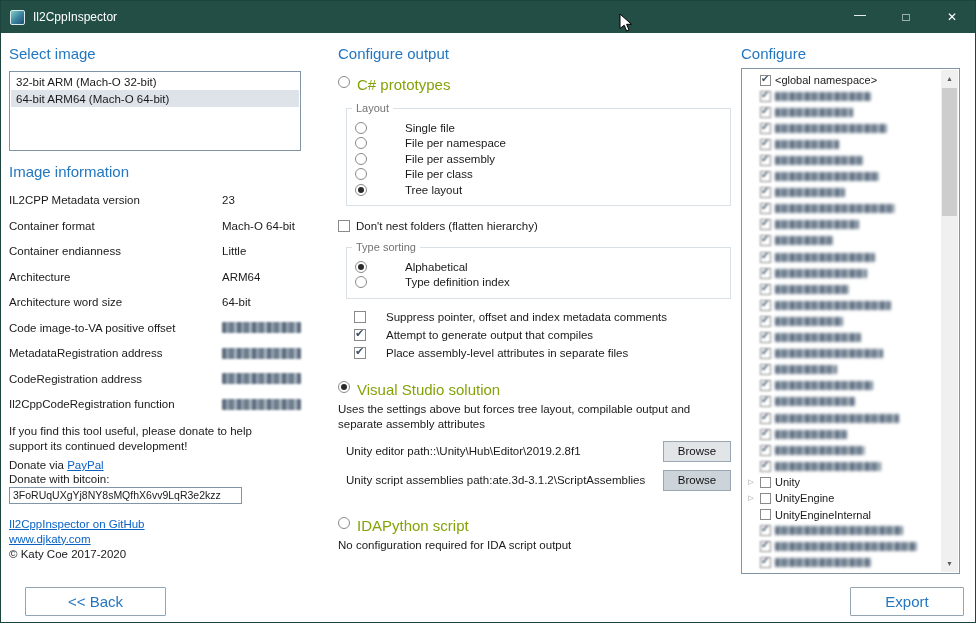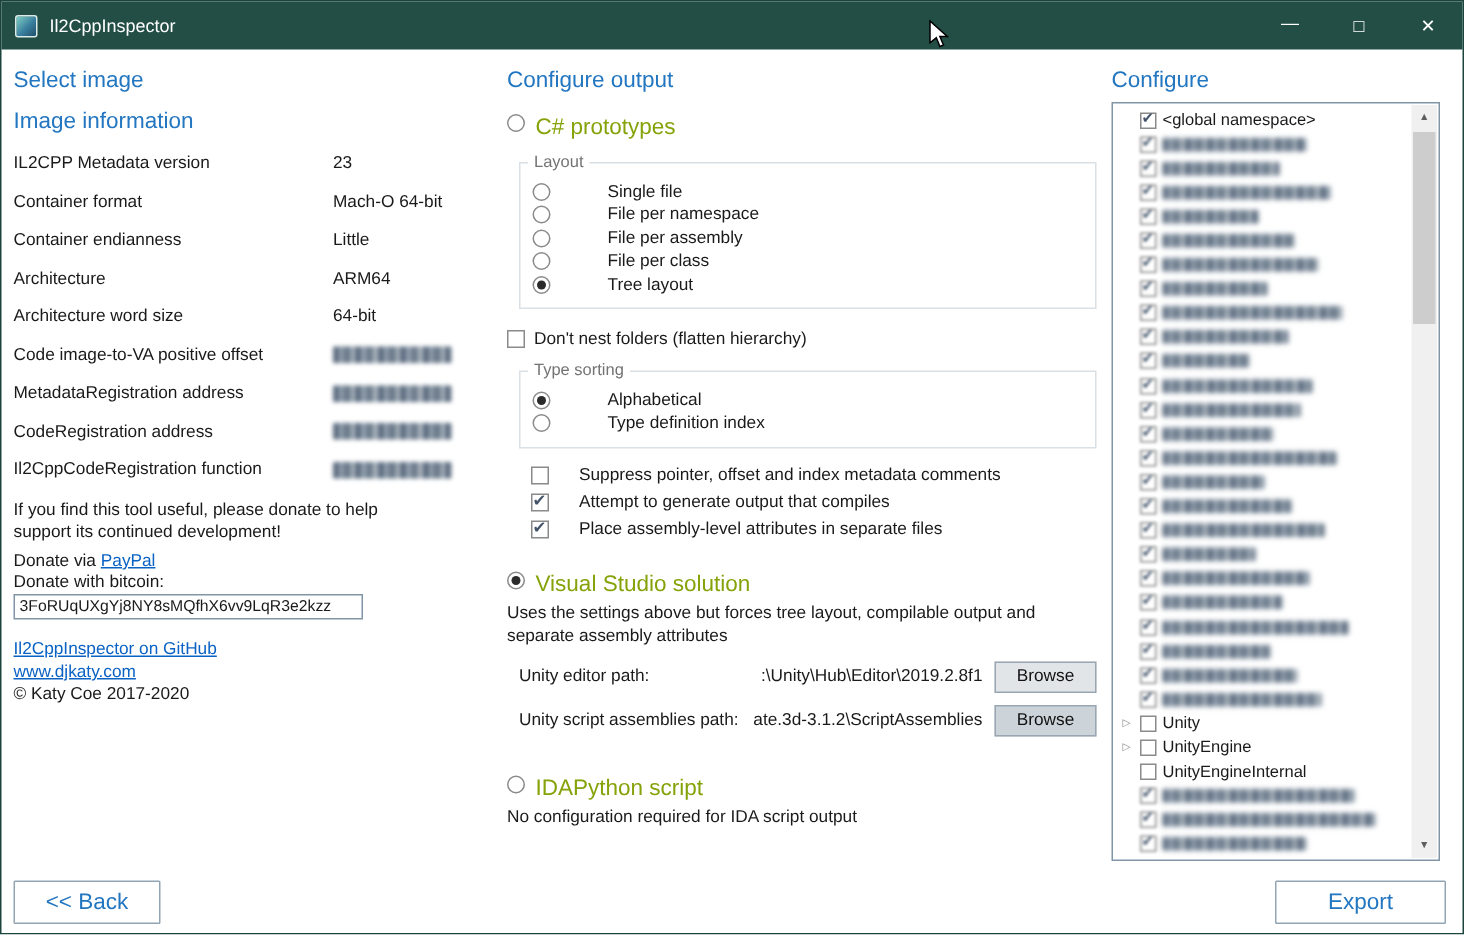--- a/index.html
+++ b/index.html
@@ -58,21 +58,21 @@
   .gbox { position: relative; margin: 15px 0 0 8px; border: 1px solid #d9e0e6; padding: 9px 8px 6px; }
   .gbox-title { position: absolute; top: -7px; left: 5px; background: #fff; padding: 0 4px; font-size: 11px; color: #737373; }
   .opt-row { display: flex; align-items: center; gap: 6px; margin: 2.5px 0; font-size: 11.5px; }
   .gbox .opt-row { margin: 3.5px 0; gap: 38px; }
   .single-cb { margin-top: 14px; }
   .cb-stack { margin-top: 12px; }
   .cb-stack .opt-row { margin: 6px 16px; gap: 20px; }
   .desc { font-size: 11.5px; line-height: 1.35; margin-top: 4px; width: 390px; }
   .path-row { display: flex; align-items: center; margin: 8px 0 0 8px; font-size: 11.5px; }
   .path-label { flex: 0 0 auto; }
-  .path-value { flex: 1; text-align: right; padding-right: 8px; white-space: nowrap; overflow: hidden; }
+  .path-value { flex: 1; padding-right: 8px; white-space: nowrap; overflow: hidden; }
   .browse { flex: 0 0 auto; width: 68px; height: 21px; background: #e2e5e7; border: 1px solid #9aa7b2;
             font-family: "Liberation Sans", sans-serif; font-size: 11.5px; color: #111; }
   .browse.alt { background: #ccd3d9; }
   .sect.vs { margin-top: 22px; }
   .sect.ida { margin-top: 26px; }
 
   
   .col-right { position: absolute; left: 740px; top: 40px; width: 228px; }
   .col-right .heading { margin: 4px 0 6px; }
   .ns-list { position: relative; width: 219px; height: 506px; border: 1px solid #8195a6; background: #fff; }
@@ -87,21 +87,21 @@
   .scrollbar { position: absolute; top: 1px; bottom: 1px; right: 1px; width: 17px; background: #f0f0f0; }
   .scroll-arrow { position: absolute; left: 0; width: 17px; height: 17px; display: flex; align-items: center; justify-content: center;
                   font-size: 7px; color: #5e5e5e; }
   .scroll-arrow.up { top: 0; }
   .scroll-arrow.down { bottom: 0; }
   .scroll-thumb { position: absolute; left: 1px; right: 1px; top: 18px; height: 128px; background: #cdcdcd; }
 
   
   .big-btn { position: absolute; height: 29px; background: #fff; border: 1px solid #93a5b3; color: #2376c0;
              font-family: "Liberation Sans", sans-serif; font-size: 15px; border-radius: 1px; }
-  .back-btn { left: 8px; top: 586px; width: 98px; }
+  .back-btn { left: 24px; top: 586px; width: 141px; }
   .export-btn { left: 849px; top: 586px; width: 114px; }
 </style>
 </head>
 <body>
 
 <div class="window">
 
   <div class="titlebar">
     <div class="app-icon"></div>
     <div class="title-text">Il2CppInspector</div>
@@ -117,20 +117,24 @@
         </div>
     </div>
   </div>
 
   <svg class="cursor" width="14" height="21" viewBox="0 0 14 21">
     <polygon points="1,1 1,15.5 5.2,12.2 7.6,18 10,17 7.6,11.3 12.5,11.3" fill="#ffffff" stroke="#000000" stroke-width="1"></polygon>
   </svg>
 
   <div class="col-left">
     <div class="heading">Select image</div>
+    <div class="listbox">
+        <div class="list-item">32-bit ARM (Mach-O 32-bit)</div>
+        <div class="list-item selected">64-bit ARM64 (Mach-O 64-bit)</div>
+      </div>
 
     <div class="heading info-h">Image information</div>
     <div>
         <div class="info-row">
           <span class="info-label">IL2CPP Metadata version</span>
           <span class="info-value">23</span>
         </div>
         <div class="info-row">
           <span class="info-label">Container format</span>
           <span class="info-value">Mach-O 64-bit</span>

